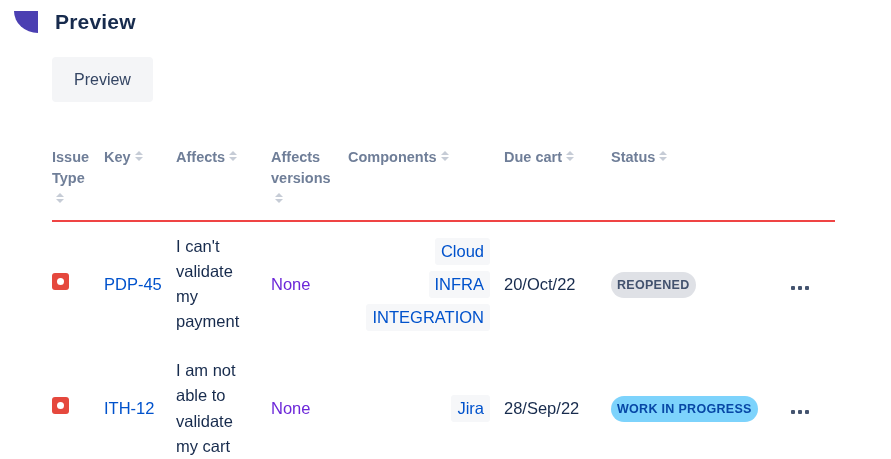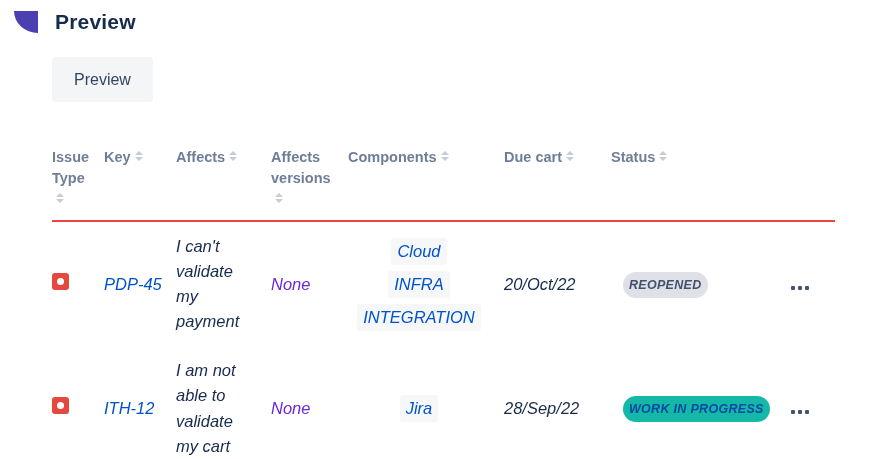--- a/index.html
+++ b/index.html
@@ -31,37 +31,37 @@
 
   thead th { text-align: left; vertical-align: top; font-size: 14.5px; font-weight: 600;
     color: #6F7E98; padding: 0 14px 10px 0; line-height: 1.45; border-bottom: 2px solid #ef4444; margin-top: 44px; }
   .sort-icon { display: inline-block; vertical-align: 1px; margin-left: 4px; cursor: pointer; }
   .sort-icon i { display: block; width: 0; height: 0;
     border-left: 4px solid transparent; border-right: 4px solid transparent; }
   .sort-icon .up   { border-bottom: 4px solid #C6CCD6; margin-bottom: 2px; }
   .sort-icon .down { border-top: 4px solid #C6CCD6; }
 
   tbody td { vertical-align: middle; font-size: 16.5px; padding: 12px 14px 12px 0;
-    line-height: 1.52; color: #172B4D; font-style: italic; }
+    line-height: 1.52; color: #172B4D; }
   tbody tr:last-child td { border-bottom: 2px solid #E3E5E9; }
 
   .bug-icon { width: 17px; height: 17px; background: #E5483D; border-radius: 3px;
     position: relative; display: inline-block; }
   .bug-icon::after { content: ""; position: absolute; left: 5px; top: 5px;
     width: 7px; height: 7px; border-radius: 50%; background: #fff; }
 
   a.link { color: #0052CC; text-decoration: none; cursor: pointer; }
   .muted { color: #6d28d9; }
 
-  .chips { display: flex; flex-direction: column; align-items: center; gap: 6px; }
+  .chips { display: flex; flex-direction: column; align-items: flex-end; gap: 6px; }
   .chip { background: #F6F7F9; border-radius: 3px; padding: 1px 6px;
     font-size: 16.5px; color: #0052CC; text-decoration: none; cursor: pointer; }
 
   .lozenge { display: inline-block; font-size: 12.5px; font-weight: 700;
-    letter-spacing: .3px; padding: 4px 6px 3px; border-radius: 13px; white-space: nowrap; margin-left: 12px; }
+    letter-spacing: .3px; padding: 4px 6px 3px; border-radius: 13px; white-space: nowrap; }
 
   .more-btn { background: none; border: none; cursor: pointer; padding: 2px 0;
     line-height: 0; display: inline-flex; gap: 3px; }
   .more-btn i { width: 4px; height: 4px; background: #44546F; border-radius: 1px; display: block; }
 </style>
 </head>
 <body>
 
 <div class="page-header">
   <span class="quarter-icon"></span>
@@ -120,21 +120,21 @@
       <td><span class="bug-icon" title="Bug"></span></td>
       <td><a class="link">ITH-12</a></td>
       <td><span>I am not able to validate my cart</span></td>
       <td class="muted"><span>None</span></td>
       <td>
         <div class="chips">
           <a class="chip">Jira</a>
         </div>
       </td>
       <td><span>28/Sep/22</span></td>
-      <td><span class="lozenge" style="background:#14b8a6;color:#0747A6">WORK IN PROGRESS</span></td>
+      <td><span class="lozenge" style="background:#7dd3fc;color:#0747A6">WORK IN PROGRESS</span></td>
       <td><button class="more-btn" aria-label="more">
             <i></i>
             <i></i>
             <i></i>
           </button></td>
     </tr>
   </tbody>
 </table>
 
 </body></html>

